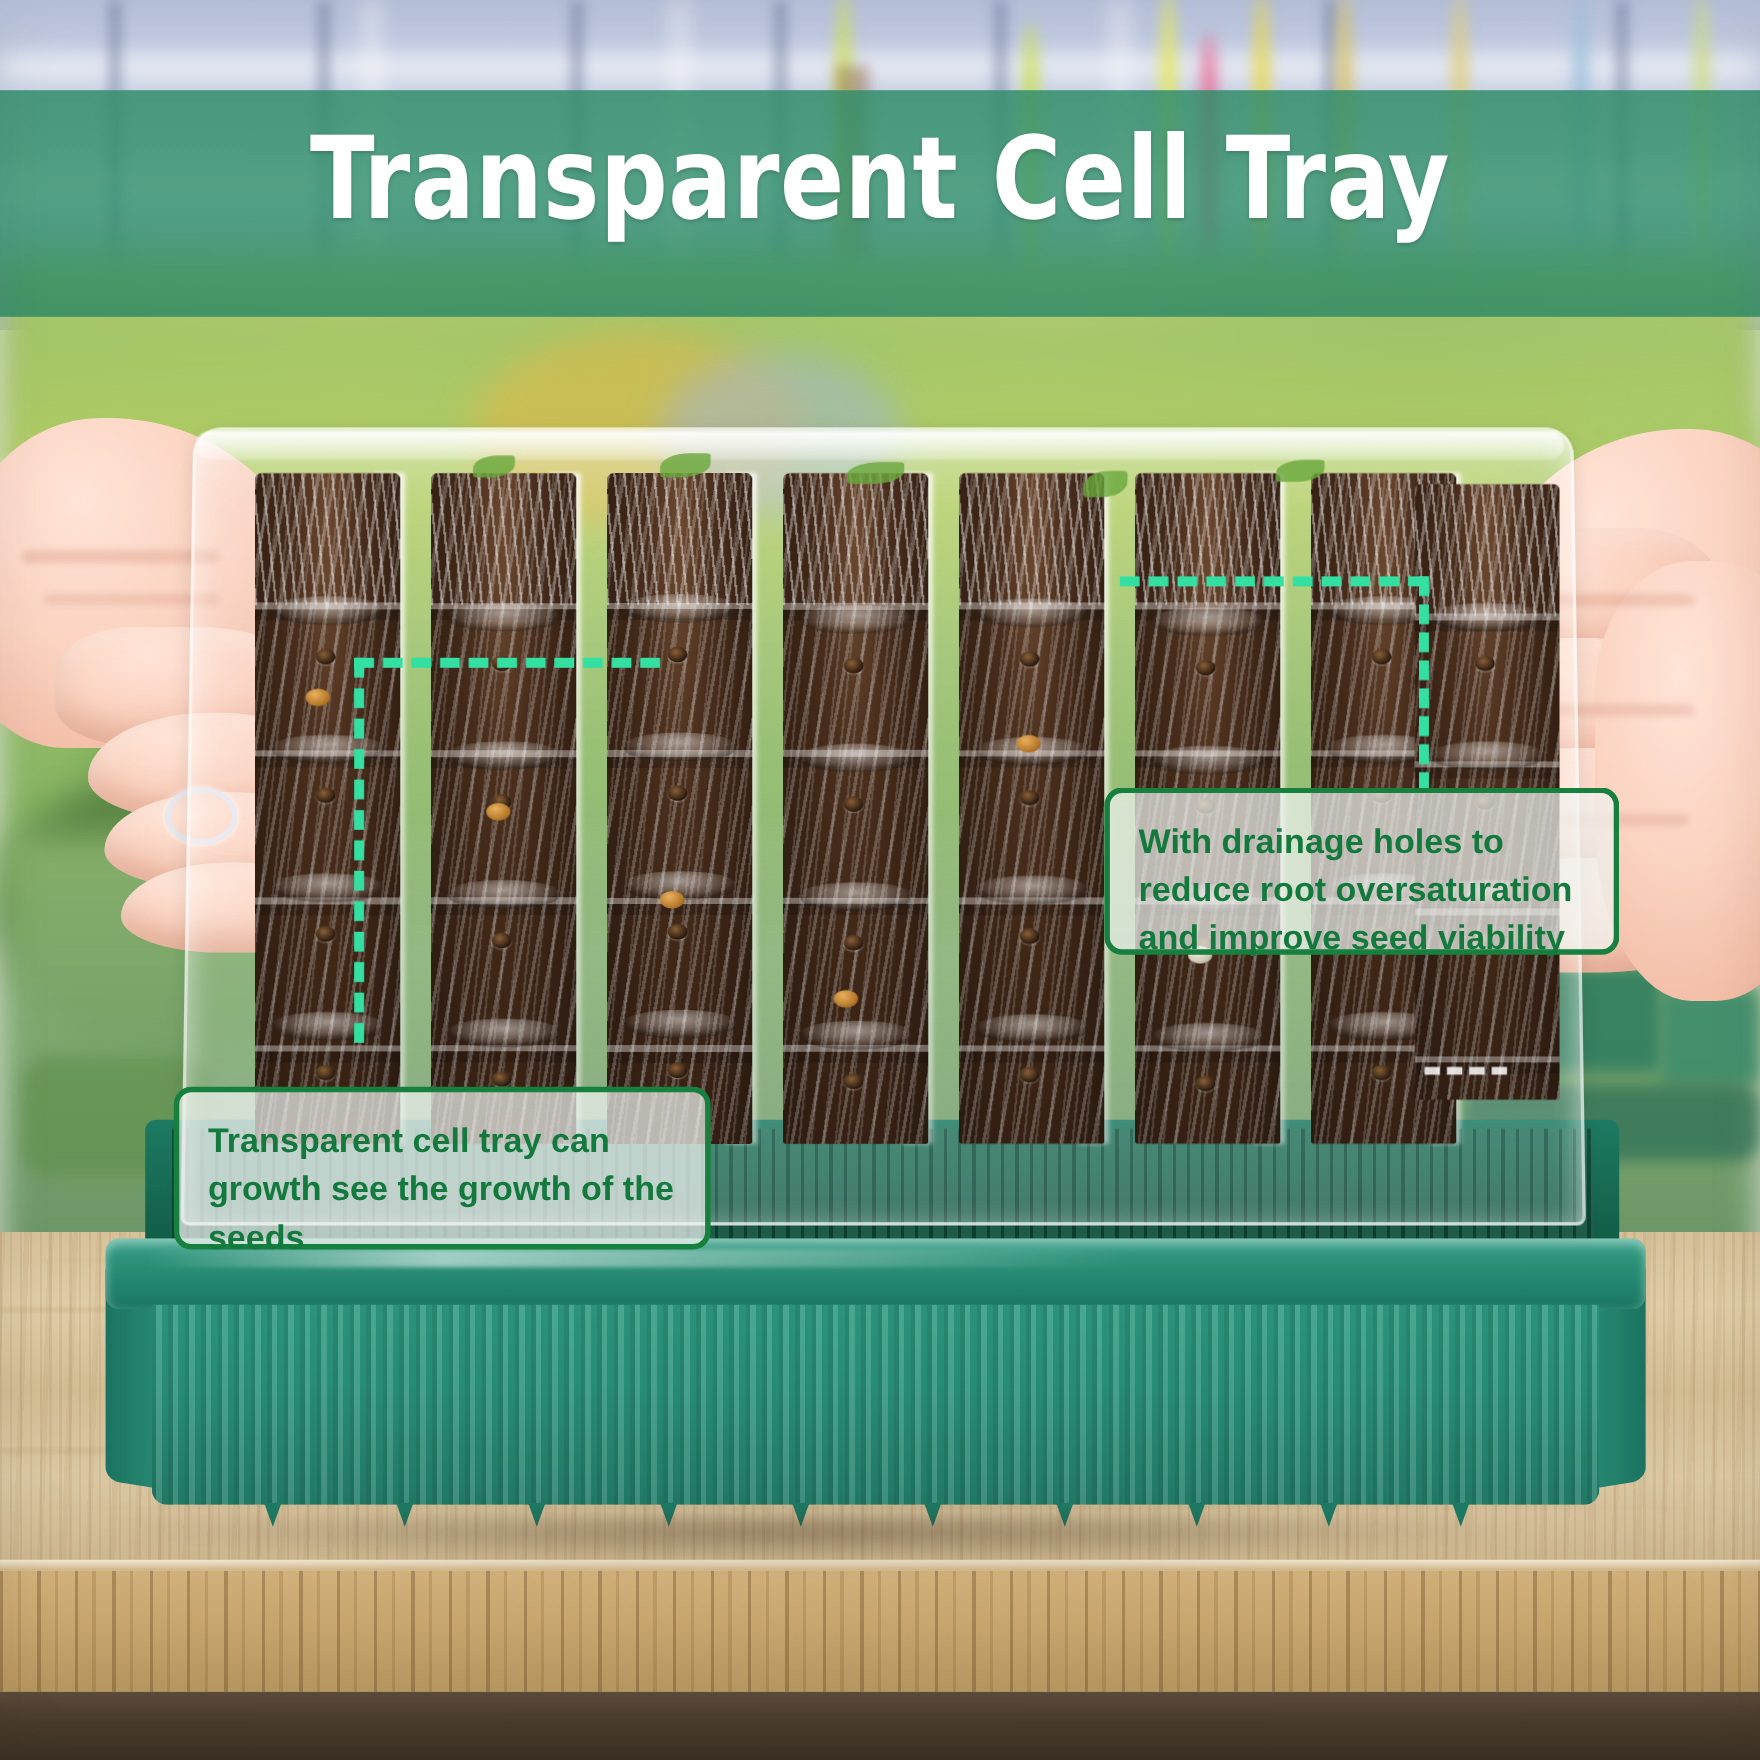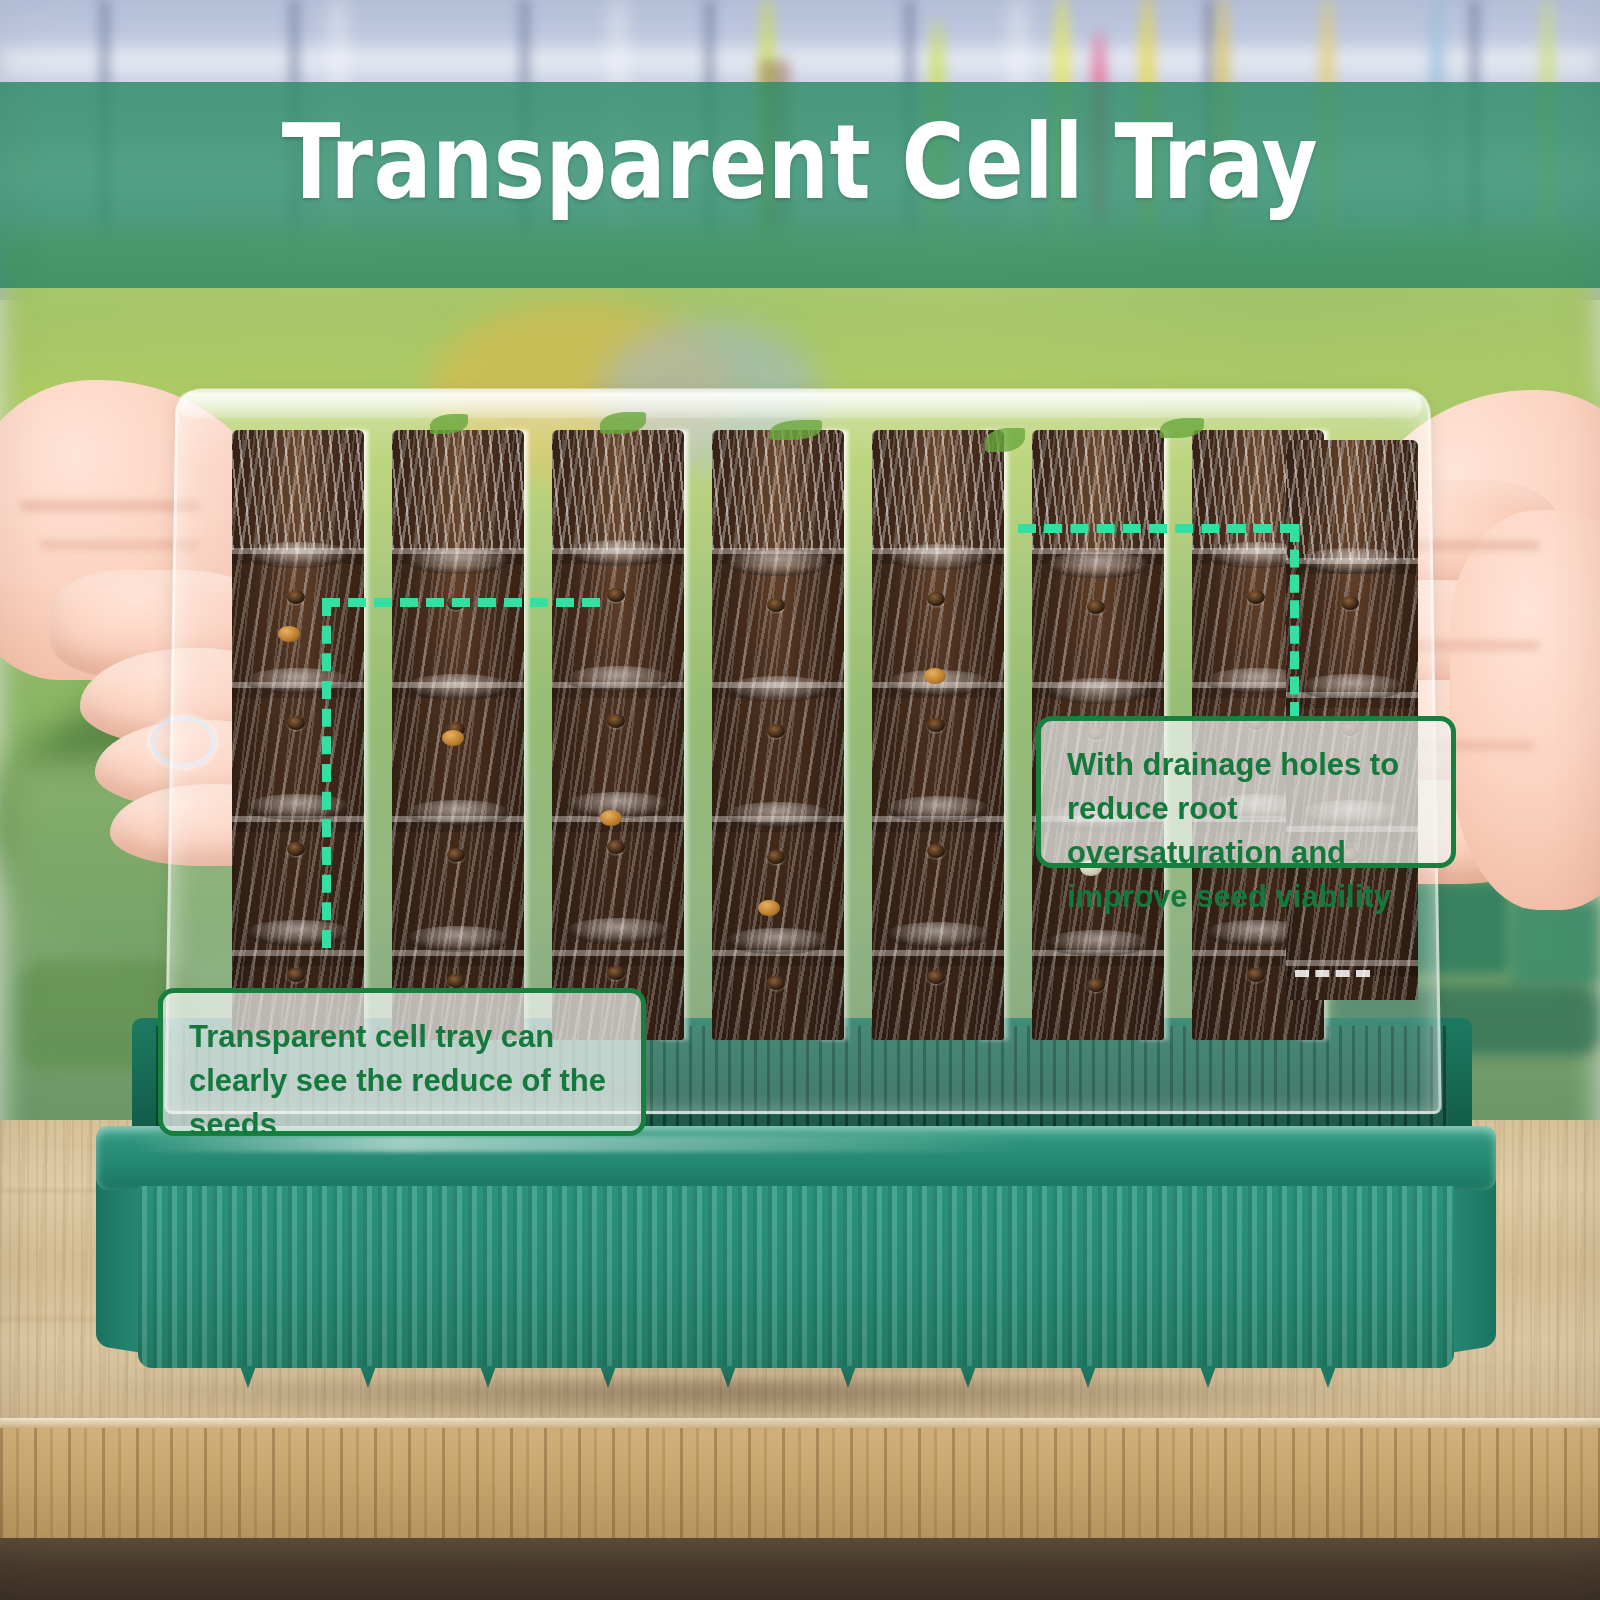--- a/index.html
+++ b/index.html
@@ -223,21 +223,21 @@
     position:absolute;
     border:5px solid #17803f;
     border-radius:16px;
     background:rgba(240,243,240,.72);
     box-sizing:border-box;
     color:#14793d;
     font-weight:bold;
     line-height:1.42;
     padding:22px 26px;
   }
-  #callout-right{left:1036px;top:716px;width:420px;height:152px;font-size:31px;}
+  #callout-right{left:1004px;top:716px;width:468px;height:152px;font-size:31px;}
   #callout-left{left:158px;top:988px;width:488px;height:148px;font-size:31px;}
   .callout p{margin:0;}
 
   .edge-fade{position:absolute;left:0;top:0;width:1600px;height:1600px;pointer-events:none;
     box-shadow:inset 0 0 60px rgba(0,0,0,.06);}
 </style>
 </head>
 <body>
 
 <div id="stage">
@@ -477,17 +477,17 @@
   </div>
 
   <div class="banner"></div>
   <div class="banner-title">Transparent Cell Tray</div>
 
   <div class="callout" id="callout-right">
     <p>With drainage holes to reduce root oversaturation and improve seed viability</p>
   </div>
 
   <div class="callout" id="callout-left">
-    <p>Transparent cell tray can clearly see the reduce of the seeds</p>
+    <p>Transparent cell tray can growth see the growth of the seeds</p>
   </div>
 
   <div class="edge-fade"></div>
 </div>
 
 </body></html>

